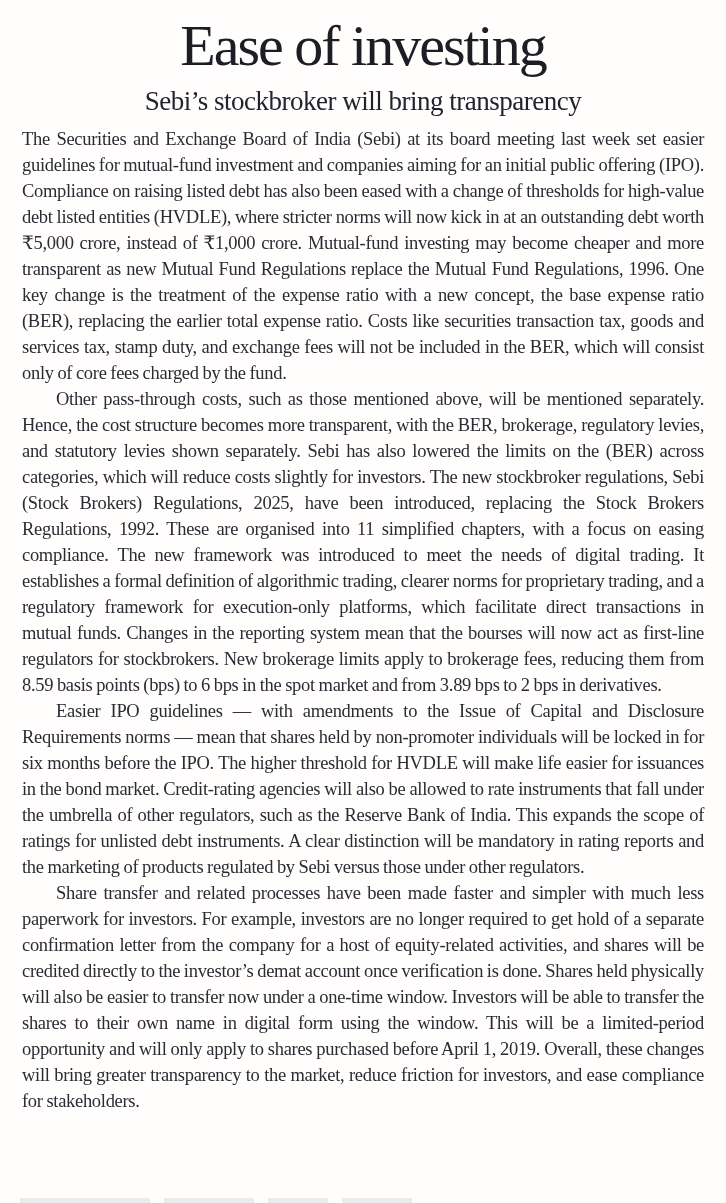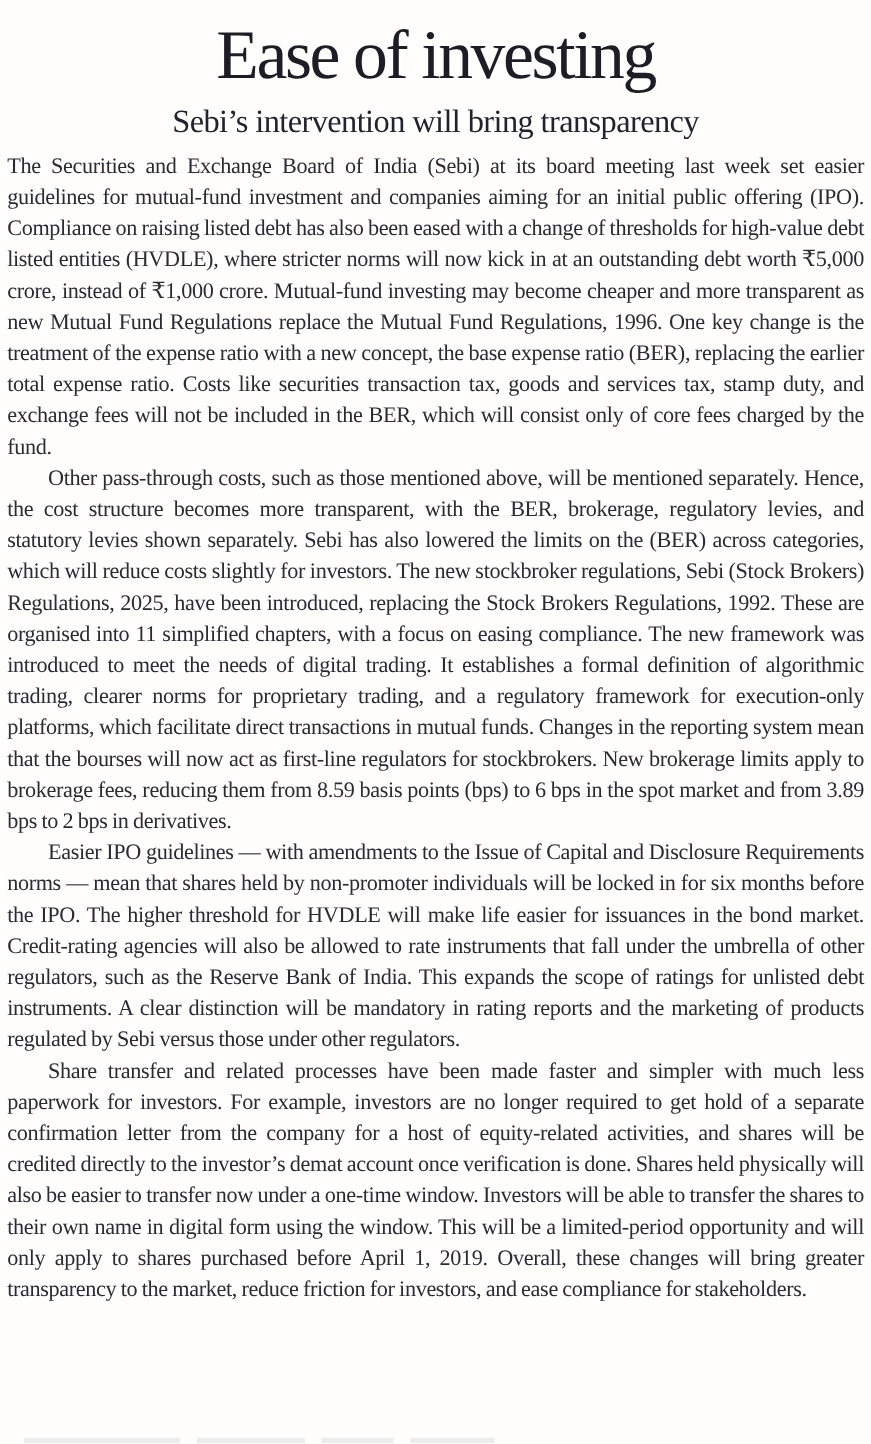--- a/index.html
+++ b/index.html
@@ -32,21 +32,21 @@
   .subtitle {
     margin: 10px 0 0 0;
     font-size: 27px;
     line-height: 1.1;
     font-weight: normal;
     letter-spacing: -0.5px;
     color: var(--subheading, #23232f);
   }
   .body-copy {
     margin-top: 9px;
-    padding: 0 6px;
+    padding: 0 22px;
     color: var(--ink, #2b2b34);
     font-size: 18.5px;
     line-height: 26px;
     letter-spacing: -0.3px;
     word-spacing: -0.6px;
     text-align: justify;
     hyphens: auto;
     -webkit-hyphens: auto;
   }
   .para {
@@ -78,21 +78,21 @@
   .cutoff-remnant span:nth-child(3) { width: 60px; }
   .cutoff-remnant span:nth-child(4) { width: 70px; }
 </style>
 </head>
 <body>
 
 <div class="page">
 
   <header class="masthead">
     <h1 class="title">Ease of investing</h1>
-    <h2 class="subtitle">Sebi’s intervention will bring transparency</h2>
+    <h2 class="subtitle">Sebi’s stockbroker will bring transparency</h2>
   </header>
 
   <section class="body-copy">
     <p class="para">The Securities and Exchange Board of India (Sebi) at its board meeting last week set easier guidelines for mutual-fund investment and companies aiming for an initial public offering (IPO). Compliance on raising listed debt has also been eased with a change of thresholds for high-value debt listed entities (HVDLE), where stricter norms will now kick in at an outstanding debt worth ₹5,000 crore, instead of ₹1,000 crore. Mutual-fund investing may become cheaper and more transparent as new Mutual Fund Regulations replace the Mutual Fund Regulations, 1996. One key change is the treatment of the expense ratio with a new concept, the base expense ratio (BER), replacing the earlier total expense ratio. Costs like securities transaction tax, goods and services tax, stamp duty, and exchange fees will not be included in the BER, which will consist only of core fees charged by the fund.</p>
     <p class="para indented">Other pass-through costs, such as those mentioned above, will be mentioned separately. Hence, the cost structure becomes more transparent, with the BER, brokerage, regulatory levies, and statutory levies shown separately. Sebi has also lowered the limits on the (BER) across categories, which will reduce costs slightly for investors. The new stockbroker regulations, Sebi (Stock Brokers) Regulations, 2025, have been introduced, replacing the Stock Brokers Regulations, 1992. These are organised into 11 simplified chapters, with a focus on easing compliance. The new framework was introduced to meet the needs of digital trading. It establishes a formal definition of algorithmic trading, clearer norms for proprietary trading, and a regulatory framework for execution-only platforms, which facilitate direct transactions in mutual funds. Changes in the reporting system mean that the bourses will now act as first-line regulators for stockbrokers. New brokerage limits apply to brokerage fees, reducing them from 8.59 basis points (bps) to 6 bps in the spot market and from 3.89 bps to 2 bps in derivatives.</p>
     <p class="para indented">Easier IPO guidelines — with amendments to the Issue of Capital and Disclosure Requirements norms — mean that shares held by non-promoter individuals will be locked in for six months before the IPO. The higher threshold for HVDLE will make life easier for issuances in the bond market. Credit-rating agencies will also be allowed to rate instruments that fall under the umbrella of other regulators, such as the Reserve Bank of India. This expands the scope of ratings for unlisted debt instruments. A clear distinction will be mandatory in rating reports and the marketing of products regulated by Sebi versus those under other regulators.</p>
     <p class="para indented">Share transfer and related processes have been made faster and simpler with much less paperwork for investors. For example, investors are no longer required to get hold of a separate confirmation letter from the company for a host of equity-related activities, and shares will be credited directly to the investor’s demat account once verification is done. Shares held physically will also be easier to transfer now under a one-time window. Investors will be able to transfer the shares to their own name in digital form using the window. This will be a limited-period opportunity and will only apply to shares purchased before April 1, 2019. Overall, these changes will bring greater transparency to the market, reduce friction for investors, and ease compliance for stakeholders.</p>
   </section>
 
   <div class="cutoff-remnant">

